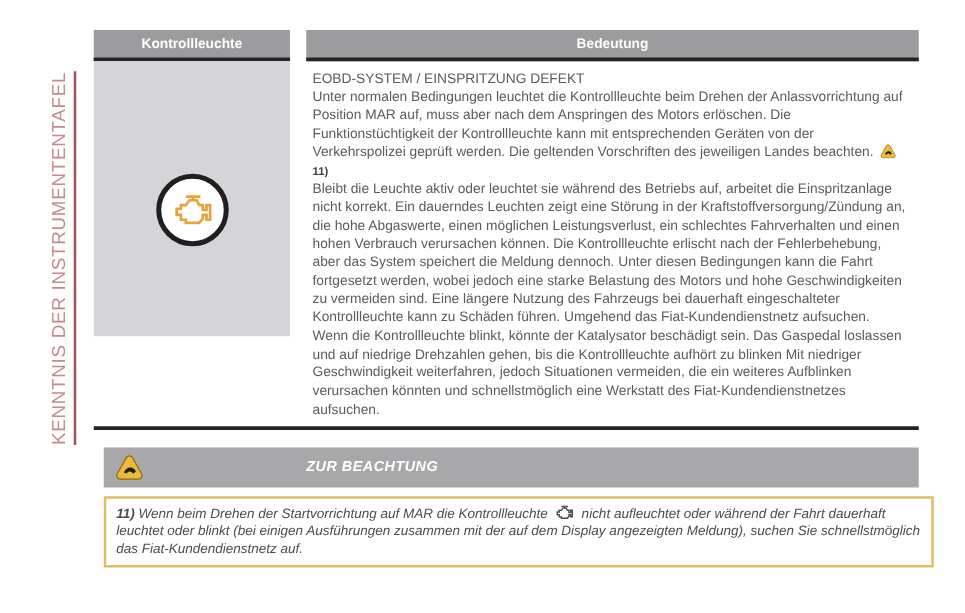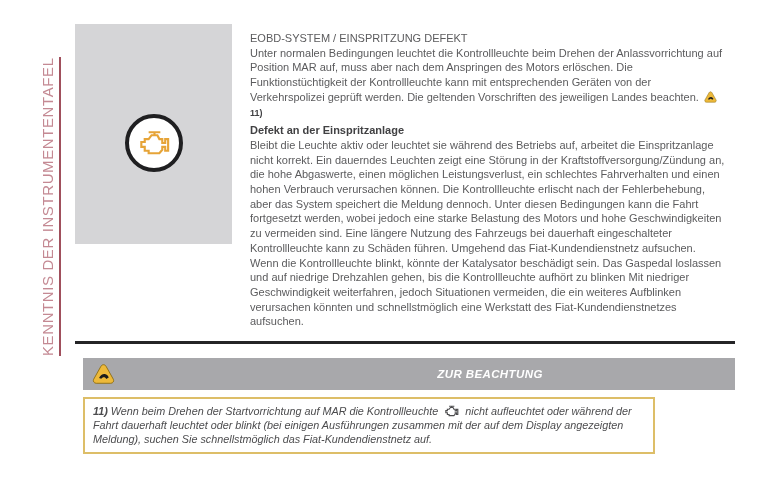--- a/index.html
+++ b/index.html
@@ -54,63 +54,67 @@
   }
 
   
   .notice-bar {
     position:absolute; left:83px; top:358px; width:652px; height:32px;
     background:#a8a8ab;
   }
   .notice-icon { position:absolute; left:9px; top:5px; }
   .notice-label {
     position:absolute; left:162px; top:0; width:490px; height:32px;
-    line-height:32px; text-align:center;
+    line-height:32px; 
     color:#ffffff; font-weight:bold; font-style:italic;
     font-size:11.5px; letter-spacing:0.4px;
   }
 
   
   .footnote {
-    position:absolute; left:83px; top:397px; width:572px; height:57px;
+    position:absolute; left:83px; top:397px; width:664px; height:57px;
     box-sizing:border-box; border:2px solid #ddbe68; background:#ffffff;
     padding:5px 8px; font-size:10.8px; font-style:italic;
     color:#4c4c4e; line-height:14px;
   }
   .footnote .ref { font-weight:bold; }
 </style>
 </head>
 <body>
 
 <div class="page">
 
   <div class="vertical-title">KENNTNIS DER INSTRUMENTENTAFEL</div>
 
   <div class="tbl">
+    <div class="tbl-head">
+      <div class="th th-left">Kontrollleuchte</div>
+      <div class="col-gap"></div>
+      <div class="th th-right">Bedeutung</div>
+    </div>
 
     <div class="tbl-body">
       <div class="td-left">
         <div class="engine-badge">
           <svg width="38" height="28" viewBox="0 0 39 27">
             <g fill="none" stroke="#e6a438" stroke-width="2.2" stroke-linejoin="miter">
               <path d="M14 2.5 H26 M20 2.5 V5.5"></path>
               <path d="M14 9.5 L17 5.5 H23 L25 9.5 H28 V13.5 H31 V9.5 H34 V21.5 H31 V17.5 H28 V20.5 L25 24 H14 V21.5 H10 V17.5 H6.5 V12.5 H10 V9.5 Z"></path>
             </g>
           </svg>
         </div>
       </div>
       <div class="col-gap"></div>
       <div class="td-right">
         <p class="sec">EOBD-SYSTEM / EINSPRITZUNG DEFEKT</p>
         <p class="sec"><span>Unter normalen Bedingungen leuchtet die Kontrollleuchte beim Drehen der Anlassvorrichtung auf Position MAR auf, muss aber nach dem Anspringen des Motors erlöschen. Die Funktionstüchtigkeit der Kontrollleuchte kann mit entsprechenden Geräten von der Verkehrspolizei geprüft werden. Die geltenden Vorschriften des jeweiligen Landes beachten.</span>
           <svg class="inline-icon" width="13" height="12" viewBox="0 0 26 24">
             <path d="M13 1.5 c1.2 0 2.3 0.7 2.9 1.8 l8.2 14.6 c1.1 2 -0.3 4.6 -2.9 4.6 H4.8 c-2.6 0 -4 -2.6 -2.9 -4.6 L10.1 3.3 C10.7 2.2 11.8 1.5 13 1.5 Z" fill="#edb93a" stroke="#8a6a10" stroke-width="1"></path>
             <path d="M8 16.5 c1.7 -3.5 4.6 -5 7.3 -4.2 1.9 0.6 3.2 2 3.6 3.6 l-2.8 1.8 c-0.9 -2.6 -4.2 -2.8 -5.7 -0.2 z" fill="#1c1c1c"></path>
           </svg><span class="ref-num">11)</span></p>
-        <p class="sec-heading mt">Defekt an der Einspritzanlage</p>
         <p class="sec">Bleibt die Leuchte aktiv oder leuchtet sie während des Betriebs auf, arbeitet die Einspritzanlage nicht korrekt. Ein dauerndes Leuchten zeigt eine Störung in der Kraftstoffversorgung/Zündung an, die hohe Abgaswerte, einen möglichen Leistungsverlust, ein schlechtes Fahrverhalten und einen hohen Verbrauch verursachen können. Die Kontrollleuchte erlischt nach der Fehlerbehebung, aber das System speichert die Meldung dennoch. Unter diesen Bedingungen kann die Fahrt fortgesetzt werden, wobei jedoch eine starke Belastung des Motors und hohe Geschwindigkeiten zu vermeiden sind. Eine längere Nutzung des Fahrzeugs bei dauerhaft eingeschalteter Kontrollleuchte kann zu Schäden führen. Umgehend das Fiat-Kundendienstnetz aufsuchen.</p>
         <p class="sec">Wenn die Kontrollleuchte blinkt, könnte der Katalysator beschädigt sein. Das Gaspedal loslassen und auf niedrige Drehzahlen gehen, bis die Kontrollleuchte aufhört zu blinken Mit niedriger Geschwindigkeit weiterfahren, jedoch Situationen vermeiden, die ein weiteres Aufblinken verursachen könnten und schnellstmöglich eine Werkstatt des Fiat-Kundendienstnetzes aufsuchen.</p>
       </div>
     </div>
   </div>
   <div class="tbl-bottom-line"></div>
 
   <div class="notice-bar">
     <svg class="notice-icon" width="23" height="22" viewBox="0 0 26 24">
       <path d="M13 1.5 c1.2 0 2.3 0.7 2.9 1.8 l8.2 14.6 c1.1 2 -0.3 4.6 -2.9 4.6 H4.8 c-2.6 0 -4 -2.6 -2.9 -4.6 L10.1 3.3 C10.7 2.2 11.8 1.5 13 1.5 Z" fill="#edb93a" stroke="#8a6a10" stroke-width="1"></path>

